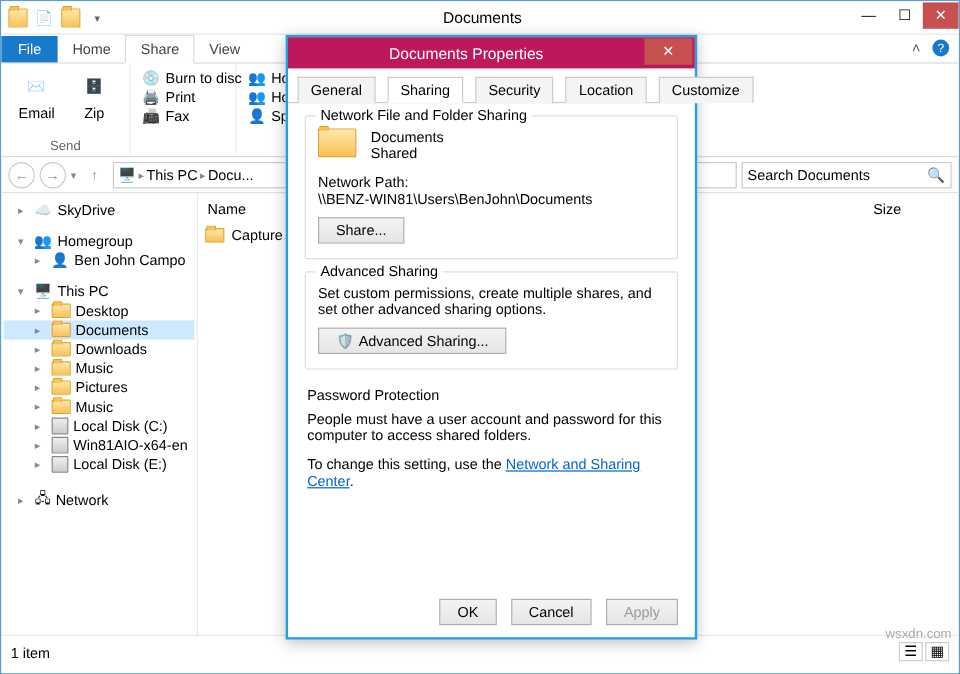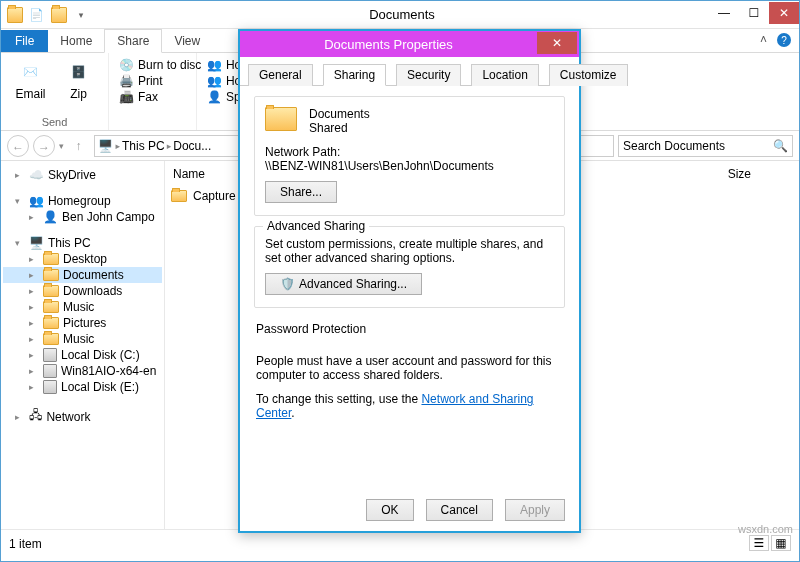--- a/index.html
+++ b/index.html
@@ -44,21 +44,21 @@
 .cols{display:flex;padding:6px 8px;color:#555;font-size:12px}
 .cols .c1{width:270px}
 .cols .c2{margin-left:auto;margin-right:40px}
 .filerow{display:flex;align-items:center;gap:6px;padding:2px 0 2px 6px}
 .status{height:22px;border-top:1px solid #e8e8e8;display:flex;align-items:flex-end;padding:0 8px;font-size:12px;justify-content:space-between}
 .status .views{display:flex;gap:2px}
 .status .views div{width:20px;height:16px;border:1px solid #ccc;display:flex;align-items:center;justify-content:center}
 
 
 .dialog{position:absolute;left:237px;top:28px;width:343px;height:504px;background:#fff;border:2px solid #26a0da;box-shadow:0 3px 12px rgba(0,0,0,.25)}
-.dlgtitle{height:26px;background:#d946ef;display:flex;align-items:center}
+.dlgtitle{height:26px;background:#be185d;display:flex;align-items:center}
 .dlgtitle .dt{flex:1;text-align:center;color:#fff;font-size:13px}
 .dlgtitle .dclose{width:40px;height:22px;background:#c75050;color:#fff;display:flex;align-items:center;justify-content:center;margin-right:2px;margin-top:-2px}
 .dlgtabs{display:flex;padding:6px 8px 0 8px;border-bottom:1px solid #ccc;gap:10px}
 .dlgtabs .dt{padding:3px 10px;border:1px solid #ccc;border-bottom:none;background:#fff;font-size:12px;position:relative;top:1px}
 .dlgtabs .dt.active{background:#fff;border-bottom:1px solid #fff}
 .dlgtabs .dt:not(.active){background:#f4f4f4}
 .dlgbody{padding:10px 14px}
 .groupbox{border:1px solid #ddd;border-radius:2px;padding:10px 10px 12px 10px;margin-bottom:10px;position:relative}
 .groupbox .legend{position:absolute;top:-8px;left:8px;background:#fff;padding:0 4px;font-size:12px}
 .fldrow{display:flex;gap:8px;align-items:flex-start}
@@ -272,20 +272,21 @@
   </div>
   <div class="dlgtabs">
     <div class="dt">General</div>
     <div class="dt active">Sharing</div>
     <div class="dt">Security</div>
     <div class="dt">Location</div>
     <div class="dt">Customize</div>
   </div>
   <div class="dlgbody">
     <div class="groupbox">
+      <div class="legend">Network File and Folder Sharing</div>
       <div class="fldrow">
         <div class="fldicon">
             <div class="fic" style="width:32px;height:24px"></div>
           </div>
         <div>
           <div>Documents</div>
           <div>Shared</div>
         </div>
       </div>
       <div style="margin-top:8px">Network Path:</div>
@@ -296,21 +297,21 @@
     <div class="groupbox">
       <div class="legend">Advanced Sharing</div>
       <div style="margin-bottom:8px">Set custom permissions, create multiple shares, and set other advanced sharing options.</div>
       <span class="btn">
           <span>🛡️</span>
           <span>Advanced Sharing...</span>
         </span>
     </div>
 
     <div class="groupbox" style="border:none;padding:4px 2px">
-      <div class="legend" style="position:static;padding:0;margin-bottom:18px">Password Protection</div>
+      <div class="legend" style="position:static;padding:0;margin-bottom:6px">Password Protection</div>
       <div style="margin-bottom:10px">People must have a user account and password for this computer to access shared folders.</div>
       <div>
         <span>To change this setting, use the </span><a class="link">Network and Sharing Center</a><span>.</span>
       </div>
     </div>
   </div>
   <div class="dlgbtns">
     <span class="btn">OK</span>
     <span class="btn">Cancel</span>
     <span class="btn disabled">Apply</span>

